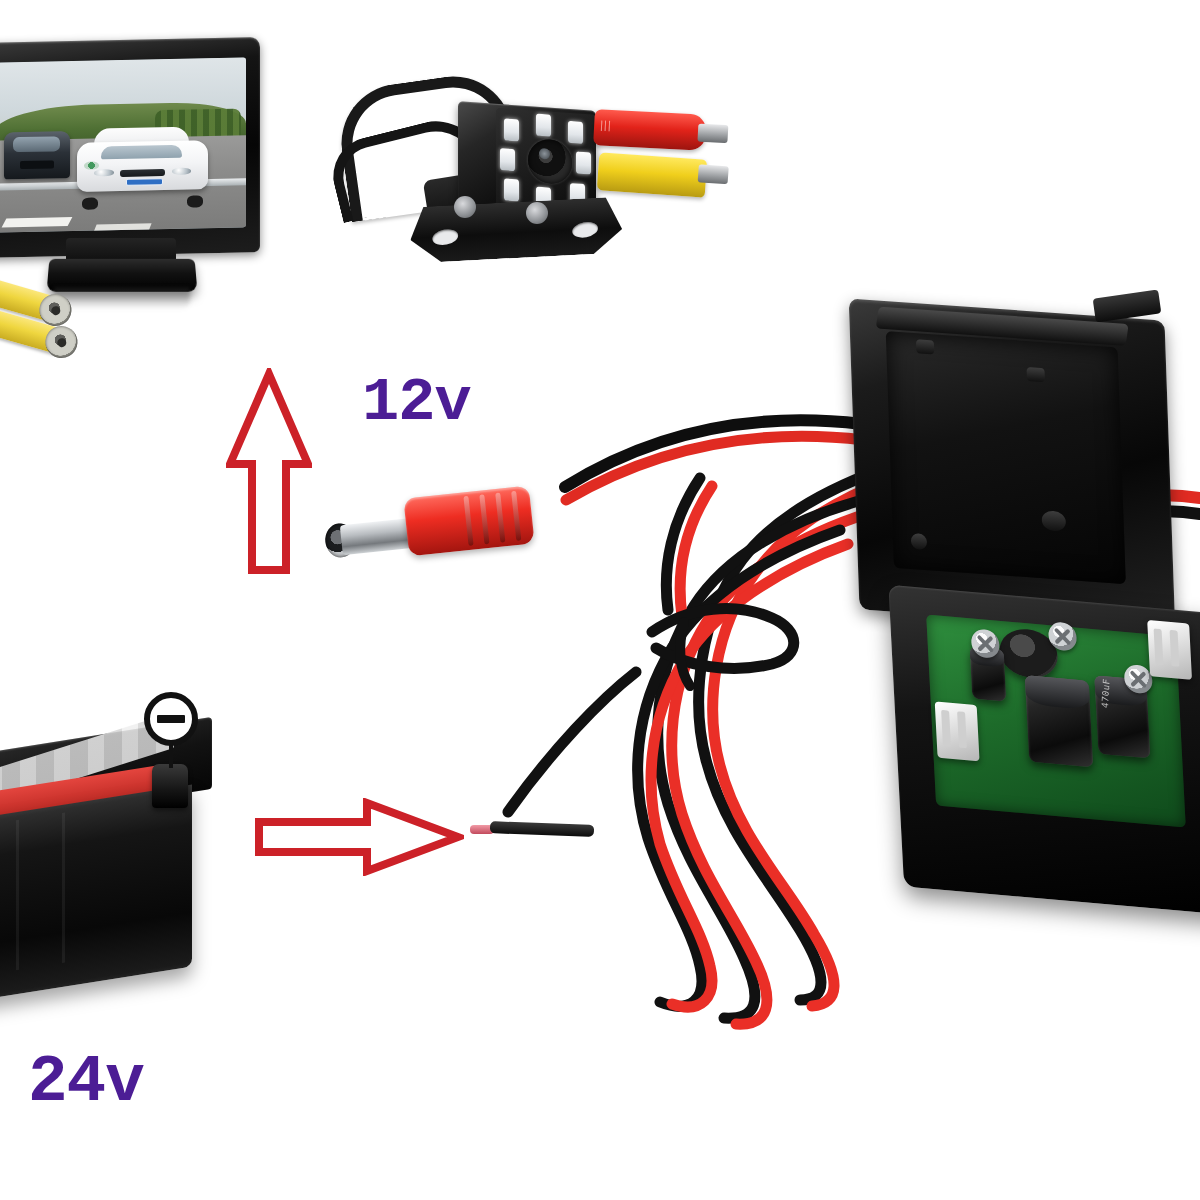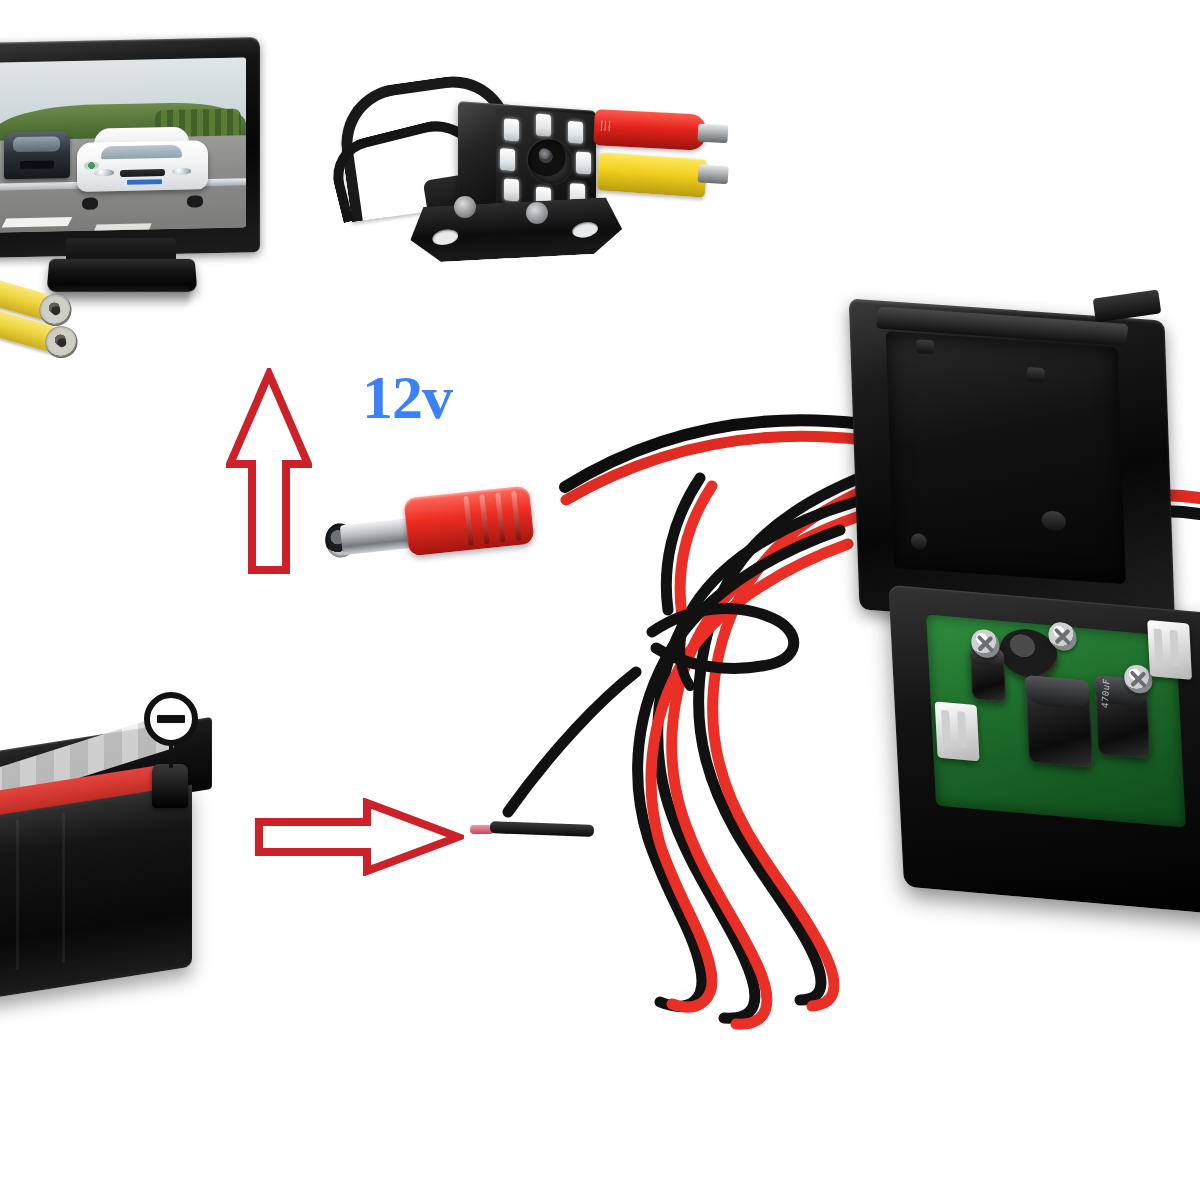--- a/index.html
+++ b/index.html
@@ -129,22 +129,22 @@
     background:linear-gradient(180deg,#ffe95e 0%,#f0cf1c 45%,#b89b12 100%);
     box-shadow:0 2px 4px rgba(0,0,0,.3);transform:rotate(4deg);}
   .conn-pin{position:absolute;right:-22px;top:9px;width:30px;height:18px;border-radius:3px;
     background:linear-gradient(180deg,#e8e9eb,#9b9ea1 60%,#6a6d70);}
   .conn-pin.two{right:-22px;top:5px;}
 
   
   #arrow-up{left:226px;top:368px;width:86px;height:210px;}
   #arrow-right{left:254px;top:798px;width:210px;height:78px;}
   .arrow-svg{display:block;width:100%;height:100%;}
-  .vlabel{position:absolute;font-weight:bold;color:#3b82f6;line-height:1;
-    font-family:Liberation Serif, serif;letter-spacing:-1px;}
+  .vlabel{position:absolute;font-weight:bold;color:#4c1d95;line-height:1;
+    font-family:Liberation Mono, monospace;letter-spacing:-1px;margin-top:6px;}
   #label-12v{left:362px;top:366px;font-size:62px;}
   #label-24v{left:28px;top:1044px;font-size:66px;}
 
   
   #dcplug{left:318px;top:466px;width:300px;height:110px;transform:rotate(-6deg);}
   .dc-tip{position:absolute;left:6px;top:44px;width:30px;height:34px;border-radius:50%;
     background:radial-gradient(circle at 42% 40%,#6d7074 0 26%,#1b1d1f 27% 54%,#c7cacd 55% 100%);
     box-shadow:inset 0 0 4px rgba(0,0,0,.8);}
   .dc-shaft{position:absolute;left:22px;top:46px;width:78px;height:30px;border-radius:4px;
     background:linear-gradient(180deg,#f0f2f4 0%,#b8bcc0 38%,#75797d 72%,#cfd3d6 100%);}
@@ -430,19 +430,20 @@
     <div class="neg-sym">
       <div class="neg-bar"></div>
     </div>
   </div>
 
   <div class="abs" id="arrow-right">
     <svg class="arrow-svg" viewBox="0 0 210 78">
       <polygon points="5,24 113,24 113,5 204,39 113,73 113,54 5,54" fill="none" stroke="#cc2128" stroke-width="8" stroke-linejoin="miter"></polygon>
     </svg>
   </div>
+  <div class="abs vlabel" id="label-24v">24v</div>
 
   <div class="abs" id="wire-tip">
     <div class="wt-core"></div>
     <div class="wt-jacket"></div>
   </div>
 
 </div>
 
 </body></html>

